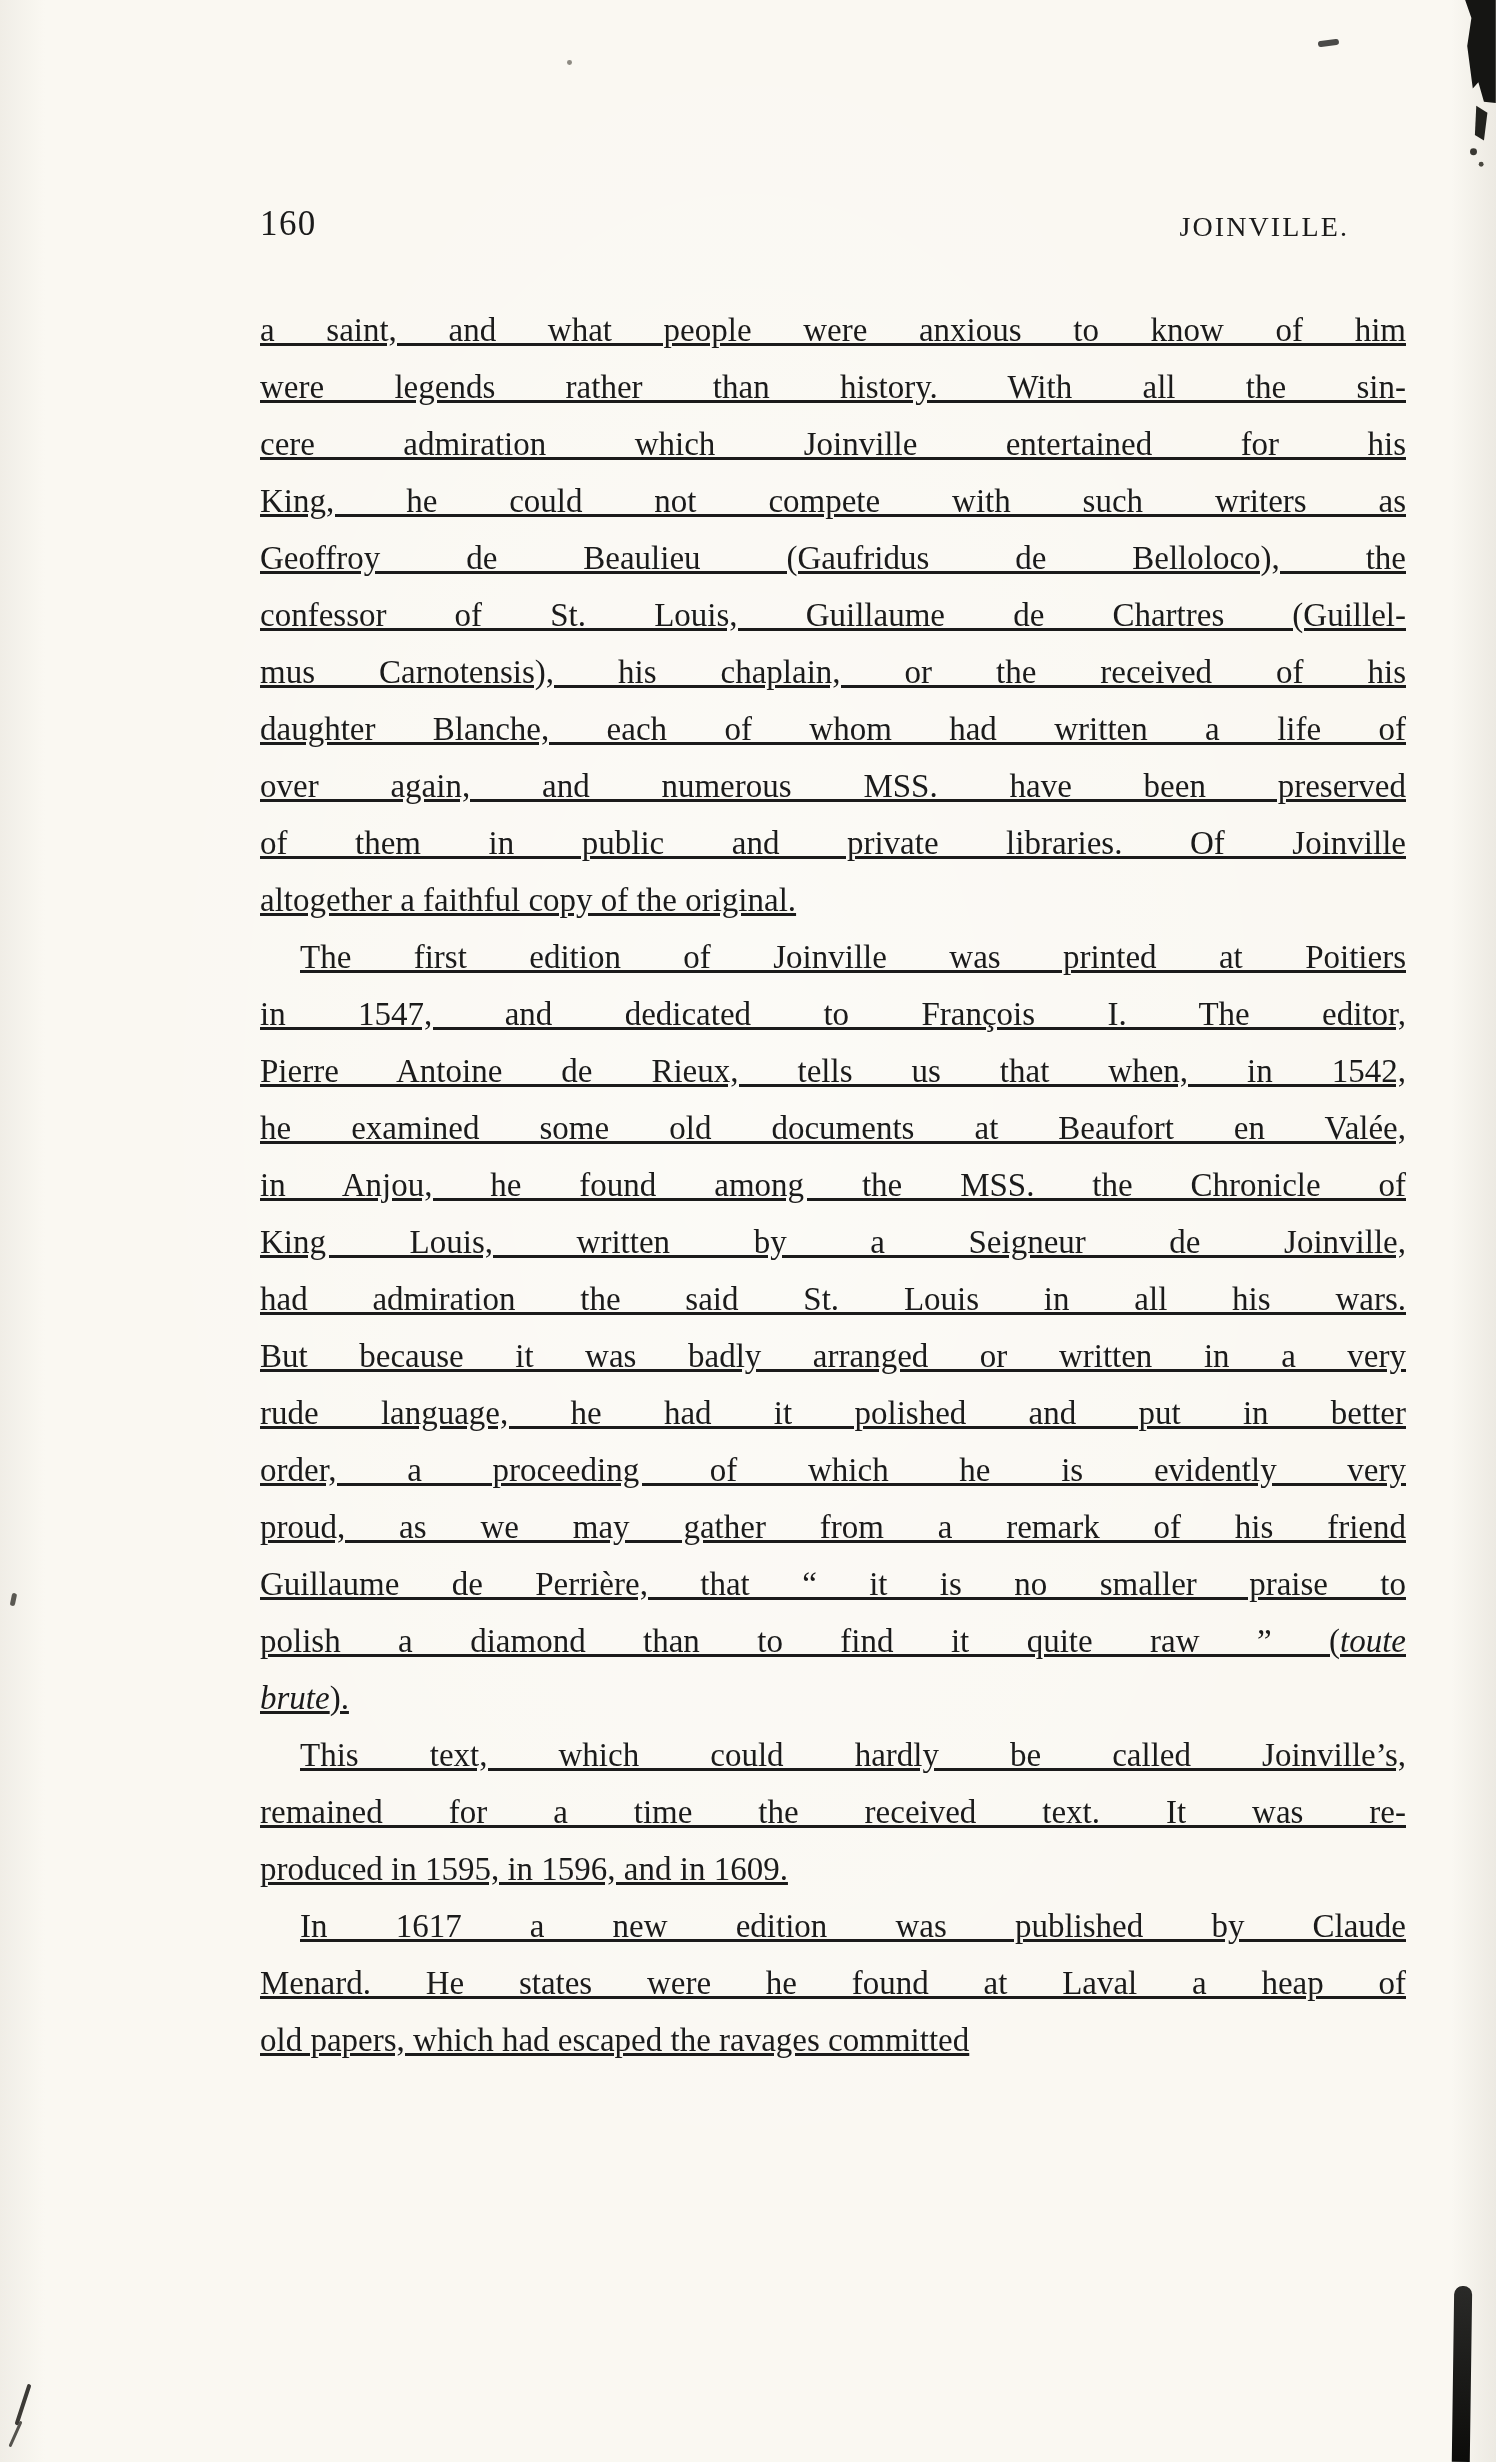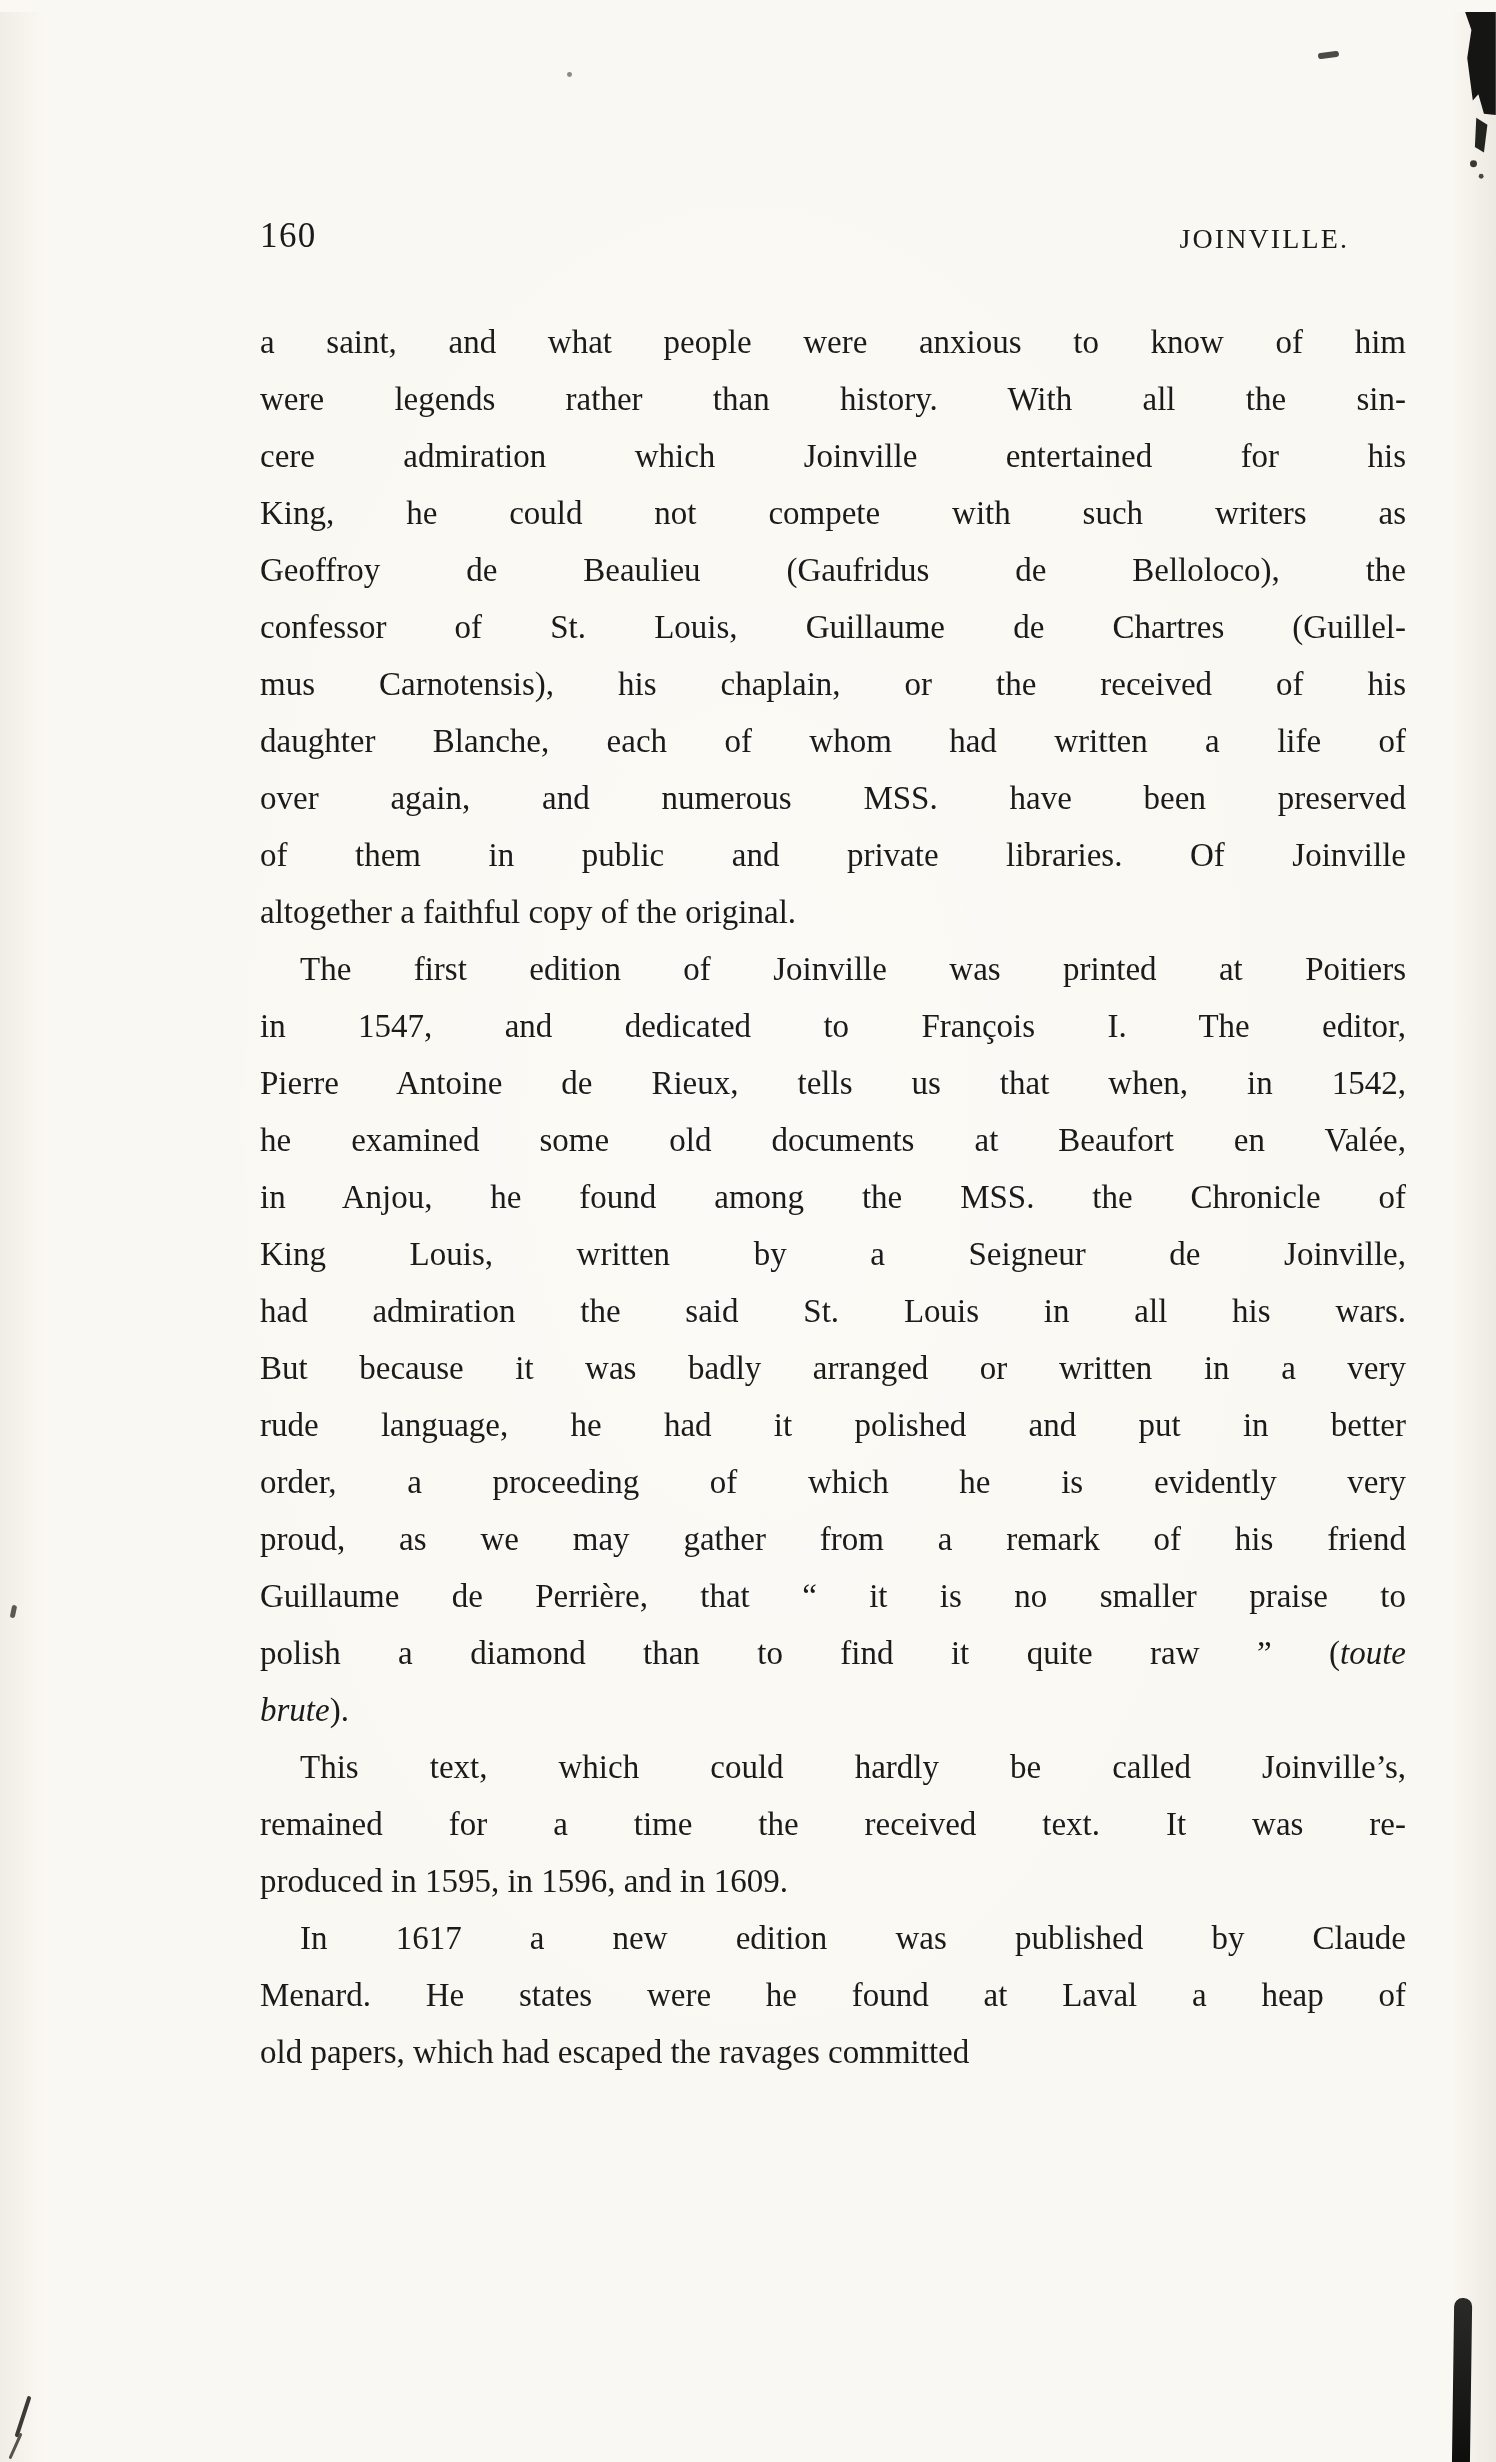--- a/index.html
+++ b/index.html
@@ -11,21 +11,20 @@
     background: var(--paper, #faf8f2);
     color: var(--ink, #1b1b1b);
     font-family: "Liberation Serif", "DejaVu Serif", serif;
   }
   .page {
     position: absolute;
     inset: 0;
     background:
       radial-gradient(ellipse at 50% 45%, rgba(255,255,255,0.35) 0%, rgba(255,255,255,0) 60%),
       linear-gradient(to right, rgba(210,205,195,0.25) 0%, rgba(0,0,0,0) 3%, rgba(0,0,0,0) 97%, rgba(205,200,190,0.3) 100%);
-    margin-top: 12px;
   }
   .page-number {
     position: absolute;
     left: 260px;
     top: 204px;
     font-size: 35px;
     letter-spacing: 1.4px;
   }
   .running-header {
     position: absolute;
@@ -42,20 +41,21 @@
     top: 302px;
     width: 1146px;
     font-size: 33px;
     line-height: 57px;
   }
   .paragraph { margin: 0; }
   .line {
     text-align: justify;
     text-align-last: justify;
     white-space: normal;
+    text-decoration: underline;
   }
   .line.last { text-align-last: left; }
   .line.indent { text-indent: 40px; }
   em { font-style: italic; }
 
   
   .artifact { position: absolute; pointer-events: none; }
   .mark-top-right { right: 0; top: 0; width: 84px; height: 181px; }
   .mark-edge-dash {
     left: 1318px; top: 40px; width: 21px; height: 6.3px;

